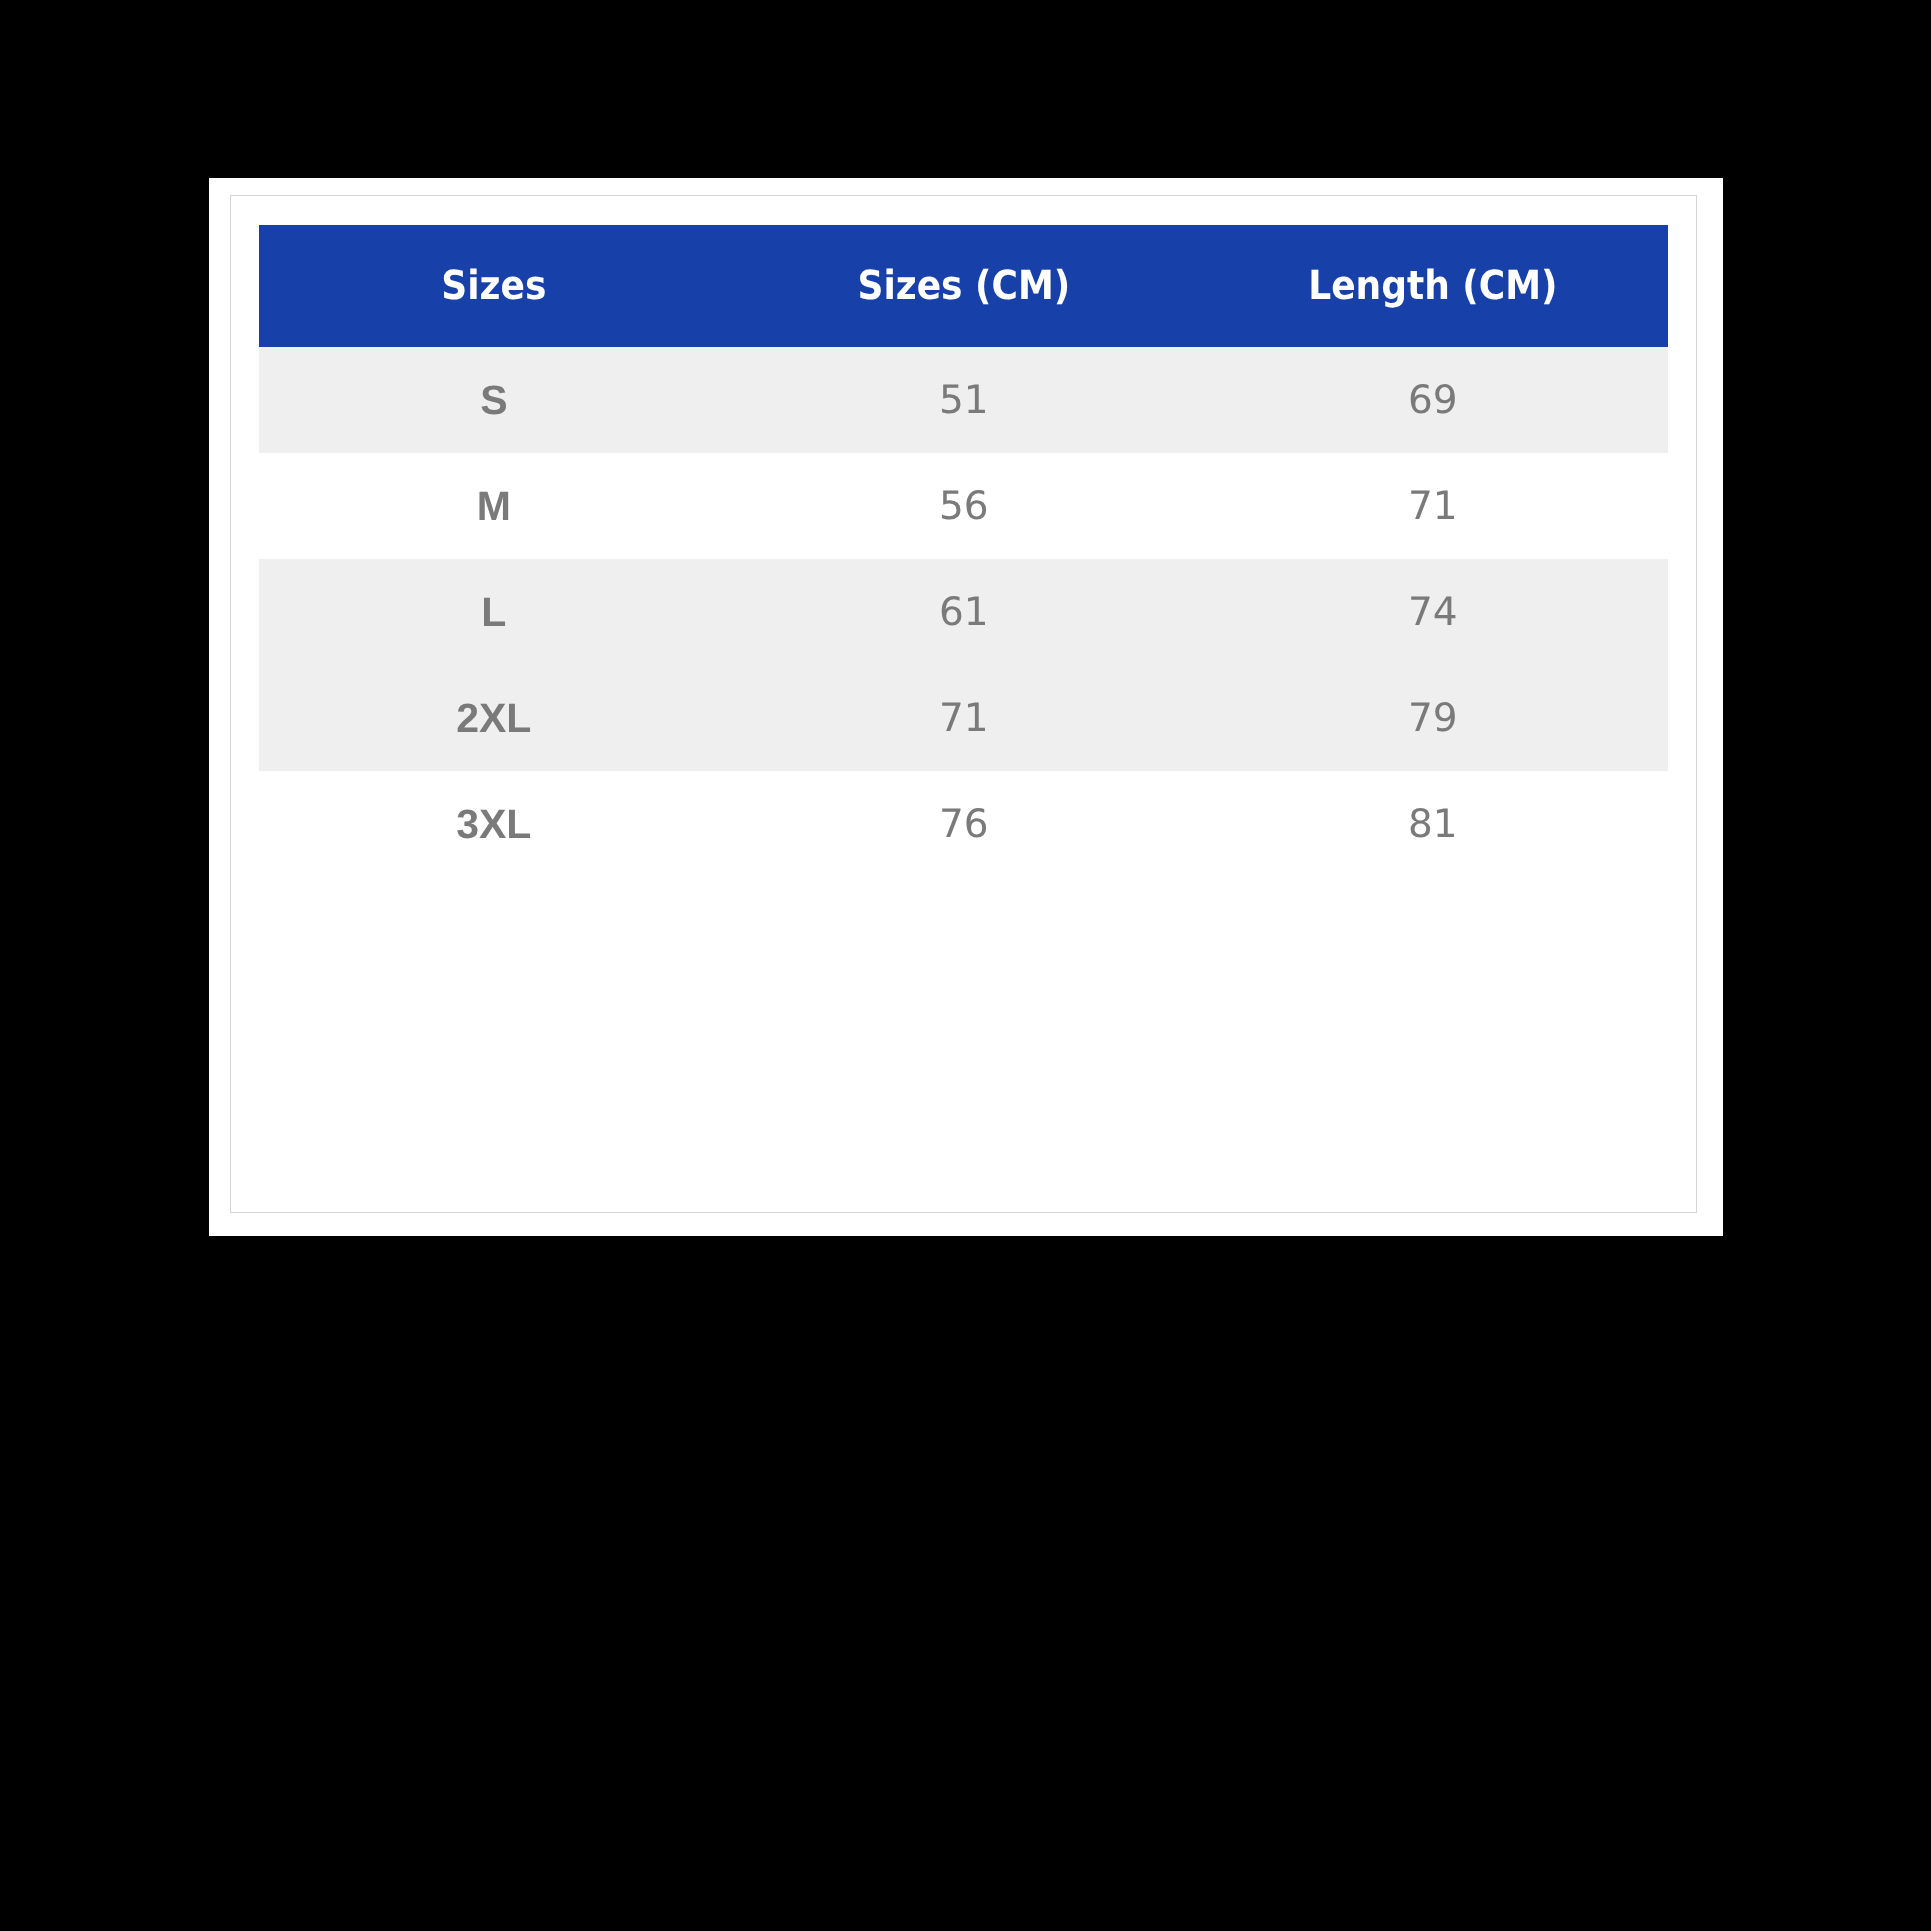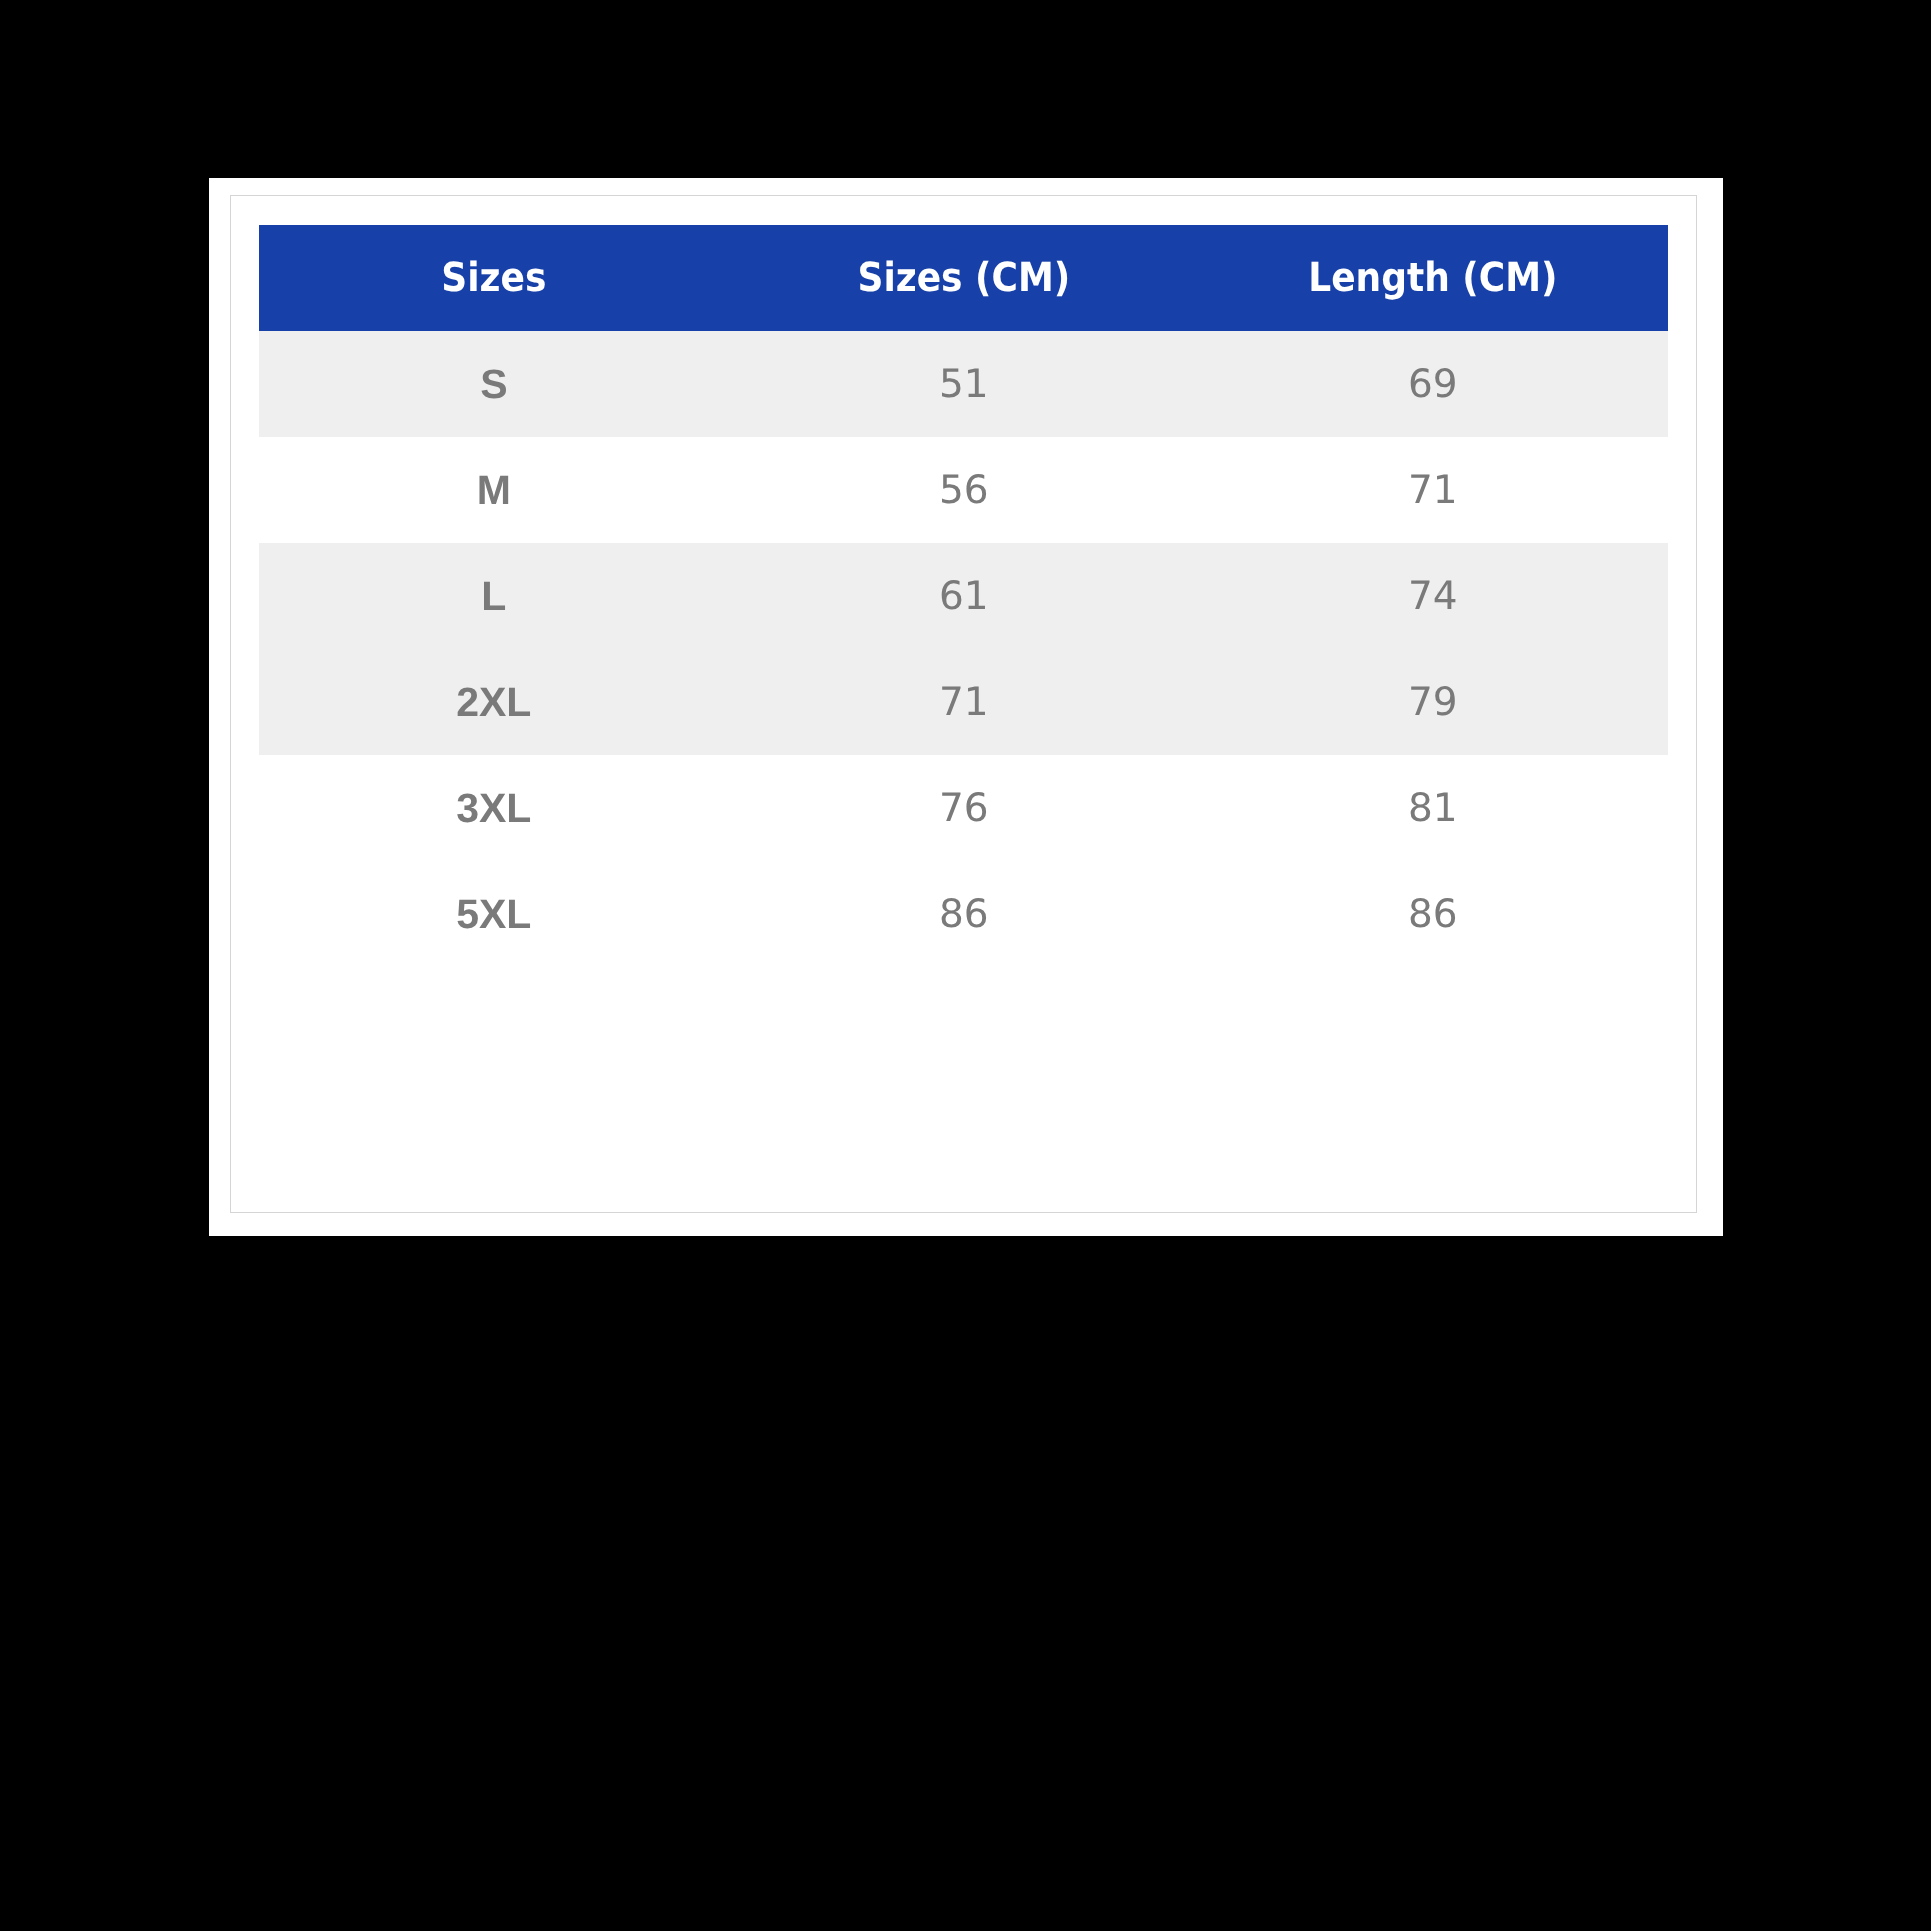--- a/index.html
+++ b/index.html
@@ -57,21 +57,21 @@
   .size-table thead th {
     background: #1740A8;
     color: #ffffff;
     height: 106px;
     font-family: "DejaVu Sans", sans-serif;
     font-stretch: condensed;
     font-size: 40px;
     font-weight: bold;
     text-align: center;
     vertical-align: middle;
-    padding: 0;
+    padding: 8px;
     letter-spacing: 0;
   }
   .size-table tbody td {
     height: 106px;
     font-family: "DejaVu Sans", sans-serif;
     font-size: 39px;
     font-weight: normal;
     color: #7a7a7a;
     text-align: center;
     vertical-align: middle;
@@ -126,23 +126,18 @@
           <tr class="row-alt">
             <td class="cell size-cell">2XL</td>
             <td class="cell num-cell">71</td>
             <td class="cell num-cell">79</td>
           </tr>
           <tr>
             <td class="cell size-cell">3XL</td>
             <td class="cell num-cell">76</td>
             <td class="cell num-cell">81</td>
           </tr>
-          <tr>
-            <td class="cell size-cell">5XL</td>
-            <td class="cell num-cell">86</td>
-            <td class="cell num-cell">86</td>
-          </tr>
         </tbody>
       </table>
     </div>
   </div>
 </div>
 
 
 </body></html>

